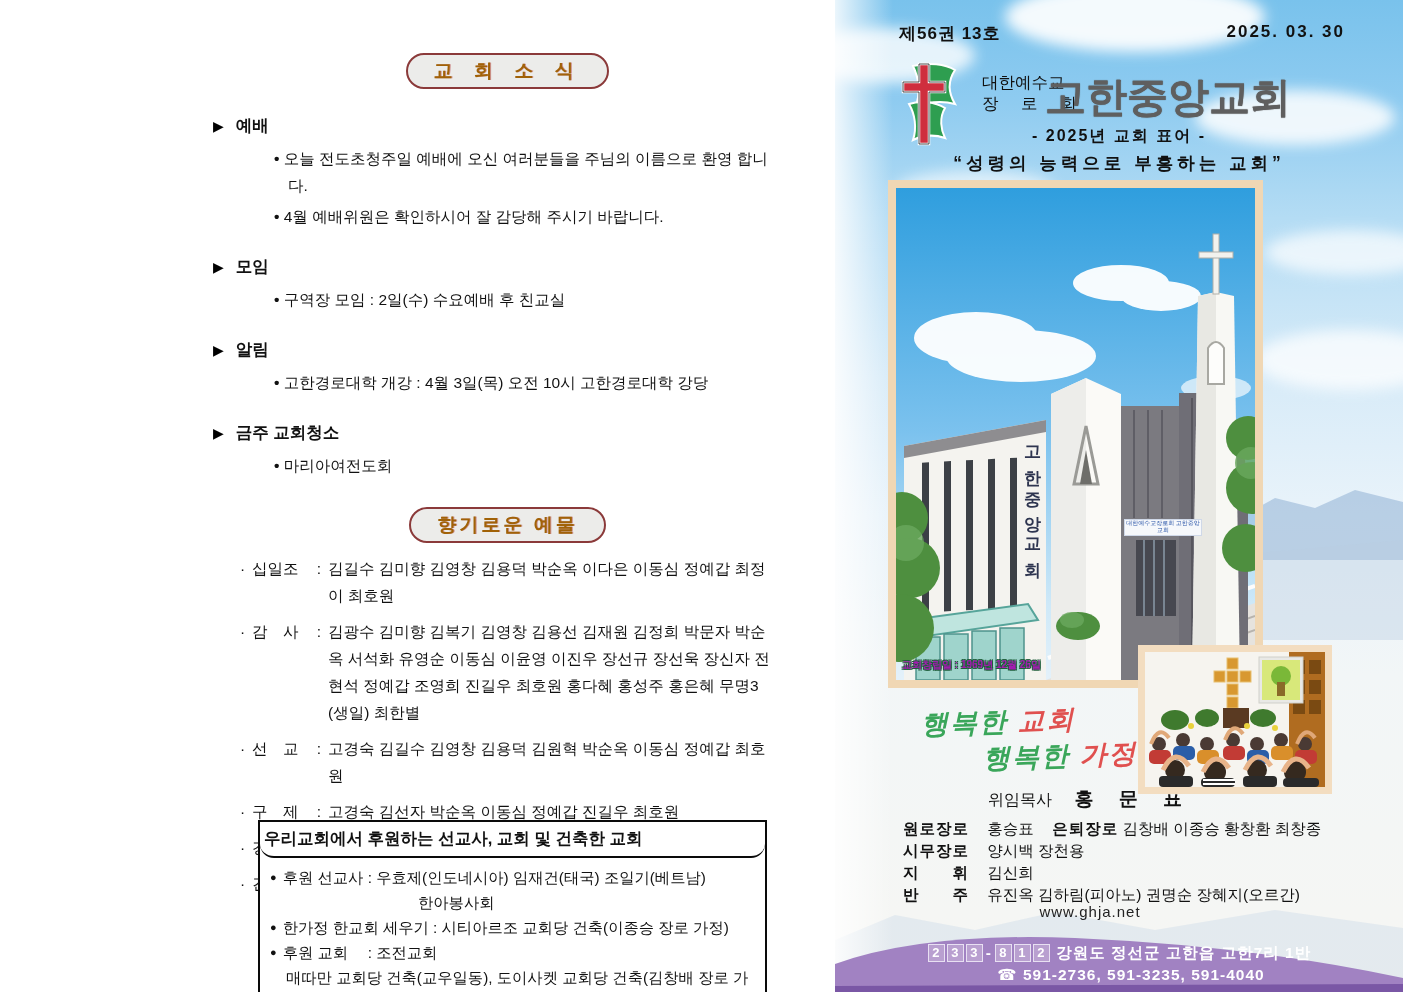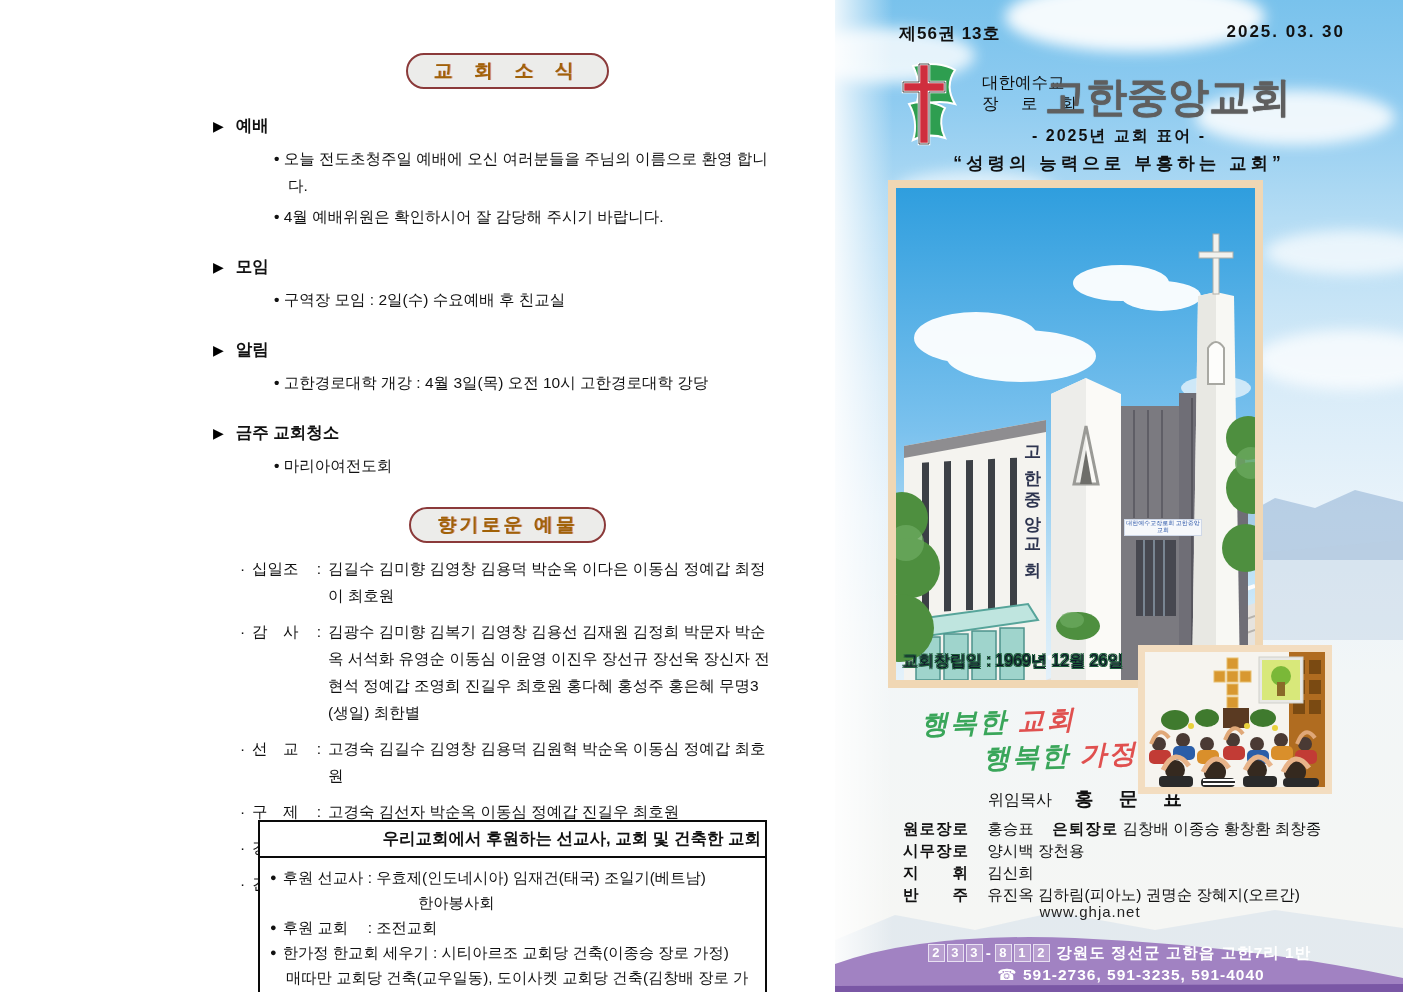--- a/index.html
+++ b/index.html
@@ -24,21 +24,21 @@
   .news-item{font-size:15.5px;line-height:27px;margin:4px 0 4px 34px;width:492px;text-indent:-14px;padding-left:14px;}
   .dot{font-weight:bold;}
   .off-row{display:flex;font-size:15.5px;line-height:27px;margin-top:9px;}
   .off-bullet{width:12px;color:#111;}
   .off-label{width:58px;font-weight:normal;white-space:nowrap;}
   .off-colon{width:18px;text-align:center;}
   .off-names{width:443px;}
   .support-box{
     position:absolute;left:258px;top:820px;width:505px;border:2.5px solid #0a0a0a;background:#fff;
   }
-  .support-title{font-size:16.5px;font-weight:bold;text-align:right;padding:6px 4px;border-bottom:2px solid #0a0a0a;}
+  .support-title{font-size:16.5px;font-weight:bold;text-align:left;padding:6px 4px;border-bottom:2px solid #0a0a0a;border-radius:14px;}
   .support-body{padding:7px 10px 9px 10px;font-size:15.3px;line-height:25px;}
   .s-line{display:block;}
   .s-bullet{font-size:11px;vertical-align:2px;margin-right:6px;}
   .s-cont-1{padding-left:148px;}
   .s-cont-3{padding-left:16px;}
   
   .cover{
     position:absolute;left:835px;top:0;width:568px;height:992px;overflow:hidden;
     background:linear-gradient(180deg,#79c2ec 0%,#8ecbf0 10%,#b4dcf4 22%,#d7ebf8 38%,#e9f3fa 52%,#f2f6f7 68%,#f6f6f3 100%);
   }
@@ -49,21 +49,21 @@
   .cov-date{position:absolute;right:58px;top:22px;font-size:17px;font-weight:bold;letter-spacing:2px;}
   .logo{position:absolute;left:60px;top:60px;}
   .denom{position:absolute;left:147px;top:72px;font-size:16.5px;font-weight:normal;line-height:21px;white-space:nowrap;}
   .denom .sp{letter-spacing:9px;}
   .church-name{position:absolute;left:210px;top:70px;font-size:41px;font-weight:bold;color:#5f5f5f;
     letter-spacing:0px;text-shadow:0 0 1px #4a4a4a;white-space:nowrap;}
   .motto-label{position:absolute;left:0;top:126px;width:568px;text-align:center;font-size:16px;font-weight:bold;letter-spacing:2px;}
   .motto{position:absolute;left:0;top:151px;width:568px;text-align:center;font-size:17.5px;font-weight:bold;letter-spacing:4px;}
   .big-photo{position:absolute;left:53px;top:180px;width:359px;height:492px;border:8px solid #f0d7b4;background:#bfe2f6;}
   .photo-caption{
-    position:absolute;left:6px;bottom:8px;font-size:16px;font-weight:normal;color:#0f172a;
+    position:absolute;left:6px;bottom:8px;font-size:10px;font-weight:bold;color:#a21caf;
     text-shadow:1px 1px 0 #1e5e3a,-1px -1px 0 #1e5e3a,1px -1px 0 #1e5e3a,-1px 1px 0 #1e5e3a;
     white-space:nowrap;}
   .building-sign{
     position:absolute;left:125px;top:246px;writing-mode:vertical-rl;
     font-size:17px;font-weight:bold;color:#2e3550;letter-spacing:6px;white-space:nowrap;}
   .banner-text{position:absolute;left:228px;top:331px;width:76px;height:15px;background:#f6f8fb;border:1px solid #cfd8e8;
     font-size:6px;color:#2a55a8;line-height:7px;overflow:hidden;text-align:center;}
   .small-photo{position:absolute;left:303px;top:645px;width:180px;height:135px;border:7px solid #f3ddc0;background:#f7f5f0;z-index:5;}
   .slogan1{position:absolute;left:86px;top:704px;font-size:27px;font-weight:bold;font-style:italic;letter-spacing:2px;white-space:nowrap;transform:rotate(-2deg);}
   .slogan2{position:absolute;left:148px;top:738px;font-size:27px;font-weight:bold;font-style:italic;letter-spacing:2px;white-space:nowrap;transform:rotate(-2deg);}
@@ -163,22 +163,22 @@
         <span class="off-names">고경숙 김길수 박순옥 유영순 이동심 주연혜 최호원 황창환</span>
       </div>
     </div>
   </div>
 
   <div class="support-box">
     <div class="support-title">우리교회에서 후원하는 선교사, 교회 및 건축한 교회</div>
     <div class="support-body">
       <span class="s-line"><span class="s-bullet">●</span><span>후원 선교사 : 우효제(인도네시아)  임재건(태국)  조일기(베트남)</span></span>
       <span class="s-line s-cont-1">한아봉사회</span>
+      <span class="s-line"><span class="s-bullet">●</span><span>한가정 한교회 세우기 : 시티아르조 교회당 건축(이종승 장로 가정)</span></span>
       <span class="s-line"><span class="s-bullet">●</span><span>후원 교회　 : 조전교회</span></span>
-      <span class="s-line"><span class="s-bullet">●</span><span>한가정 한교회 세우기 : 시티아르조 교회당 건축(이종승 장로 가정)</span></span>
       <span class="s-line s-cont-3">매따만 교회당 건축(교우일동), 도이사켓 교회당 건축(김창배 장로 가정)</span>
     </div>
   </div>
 </div>
 
 <div class="cover">
 
   <div class="cloud" style="left:170px;top:-18px;width:260px;height:70px;"></div>
   <div class="cloud" style="left:-40px;top:28px;width:180px;height:55px;opacity:.8;"></div>
   <div class="cloud" style="left:360px;top:90px;width:200px;height:55px;opacity:.85;"></div>

